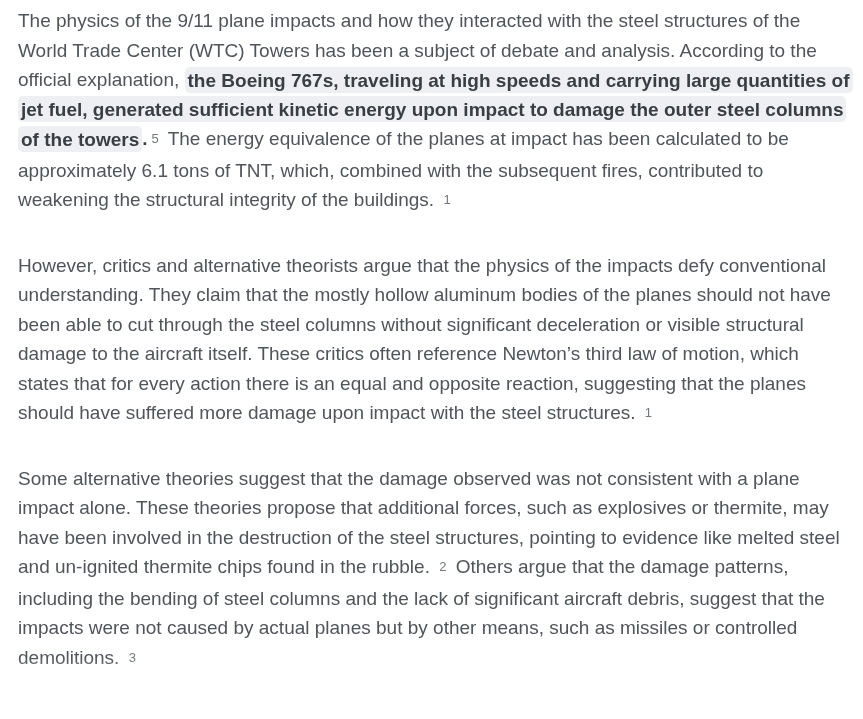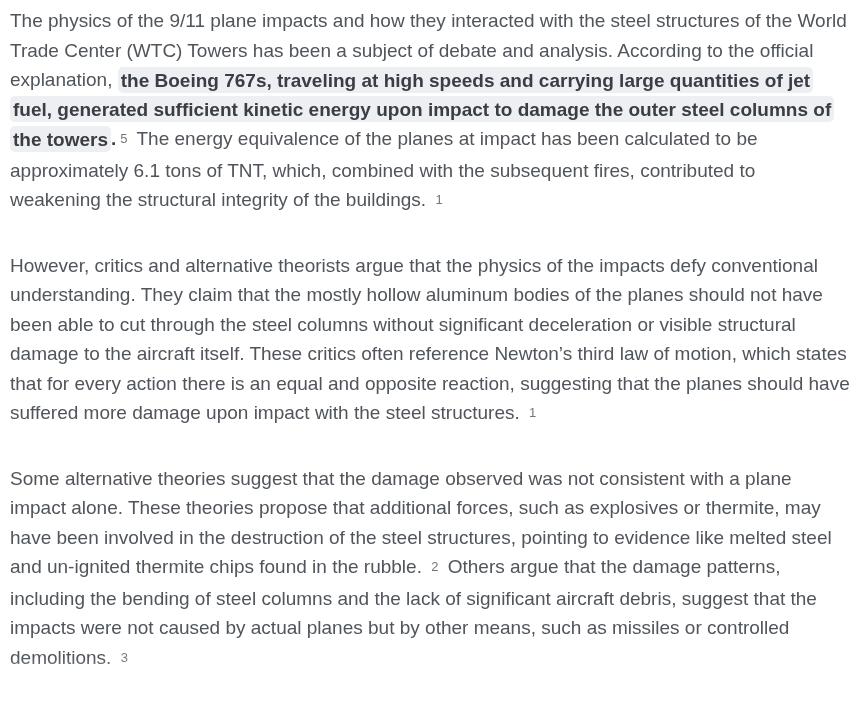--- a/index.html
+++ b/index.html
@@ -15,21 +15,21 @@
     font-family: "Liberation Sans", "DejaVu Sans", sans-serif;
     font-size: 19px;
     line-height: 29.5px;
     color: #50555b;
     box-sizing: border-box;
   }
   .answer {
     padding: 6px 12px 0 10px;
   }
   .paragraph {
-    margin: 0 0 34px 0;
+    margin: 0 0 34px 8px;
   }
   .seg-text {
     font-weight: 400;
     color: #50555b;
   }
   .seg-strong-hl {
     font-weight: 700;
     color: #3a3e44;
     background: #edeff2;
     border-radius: 5px;

